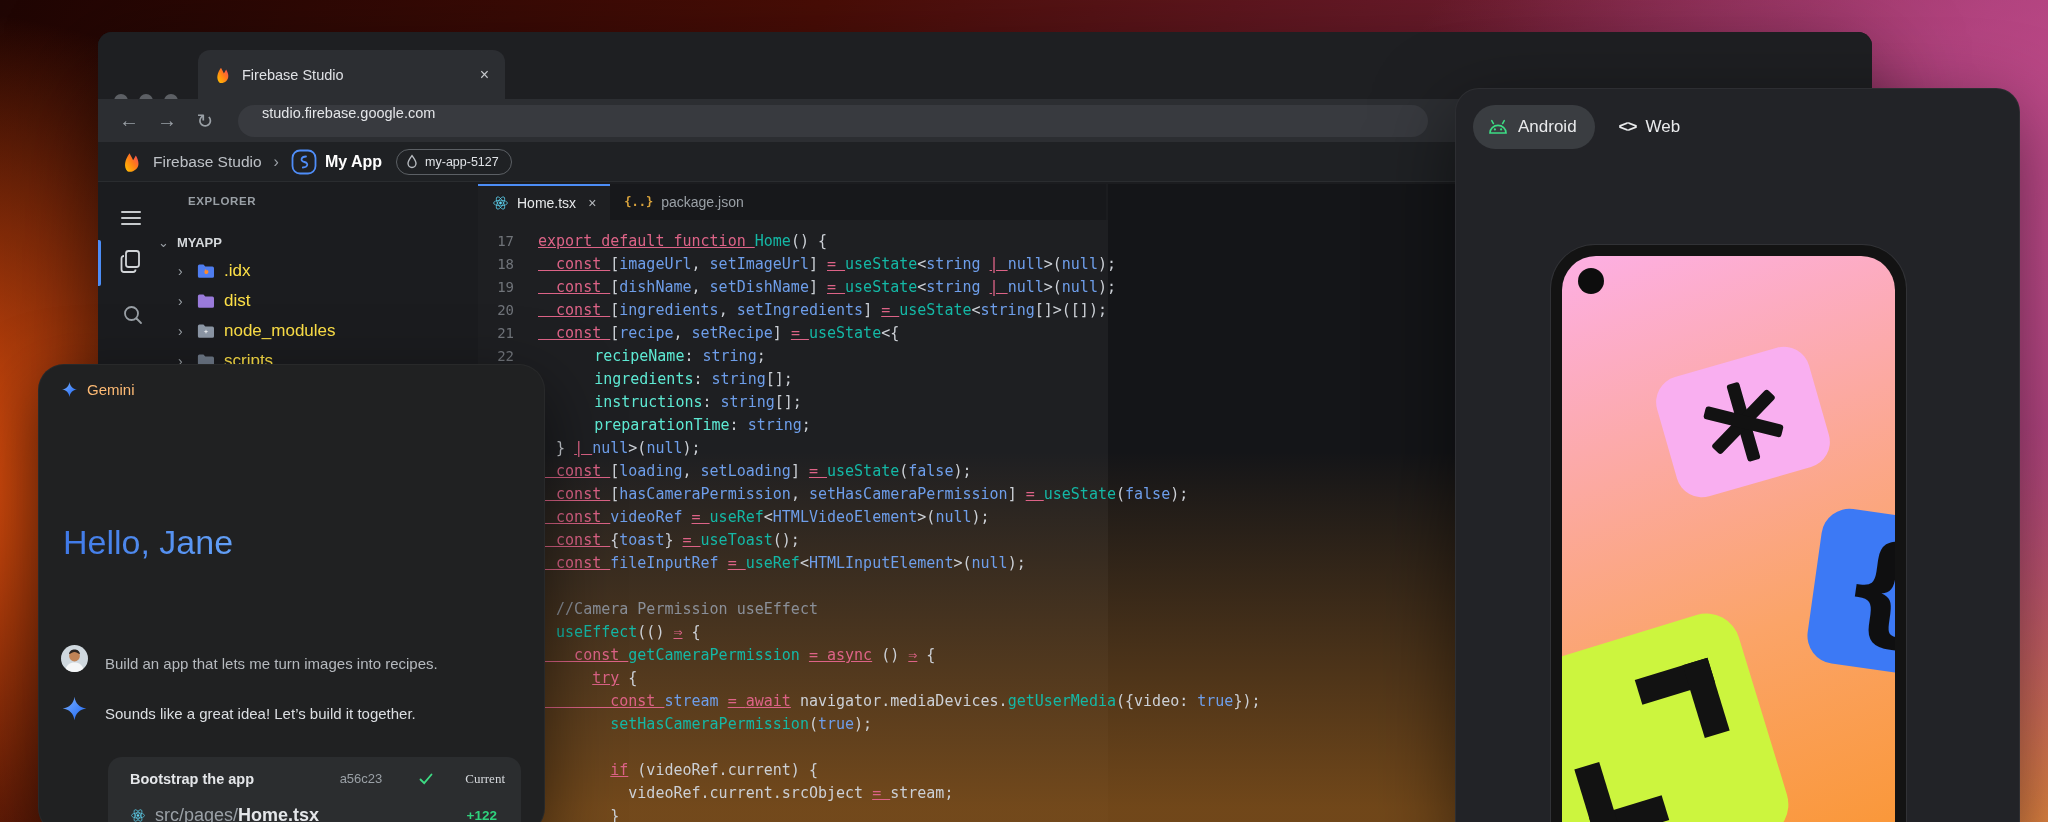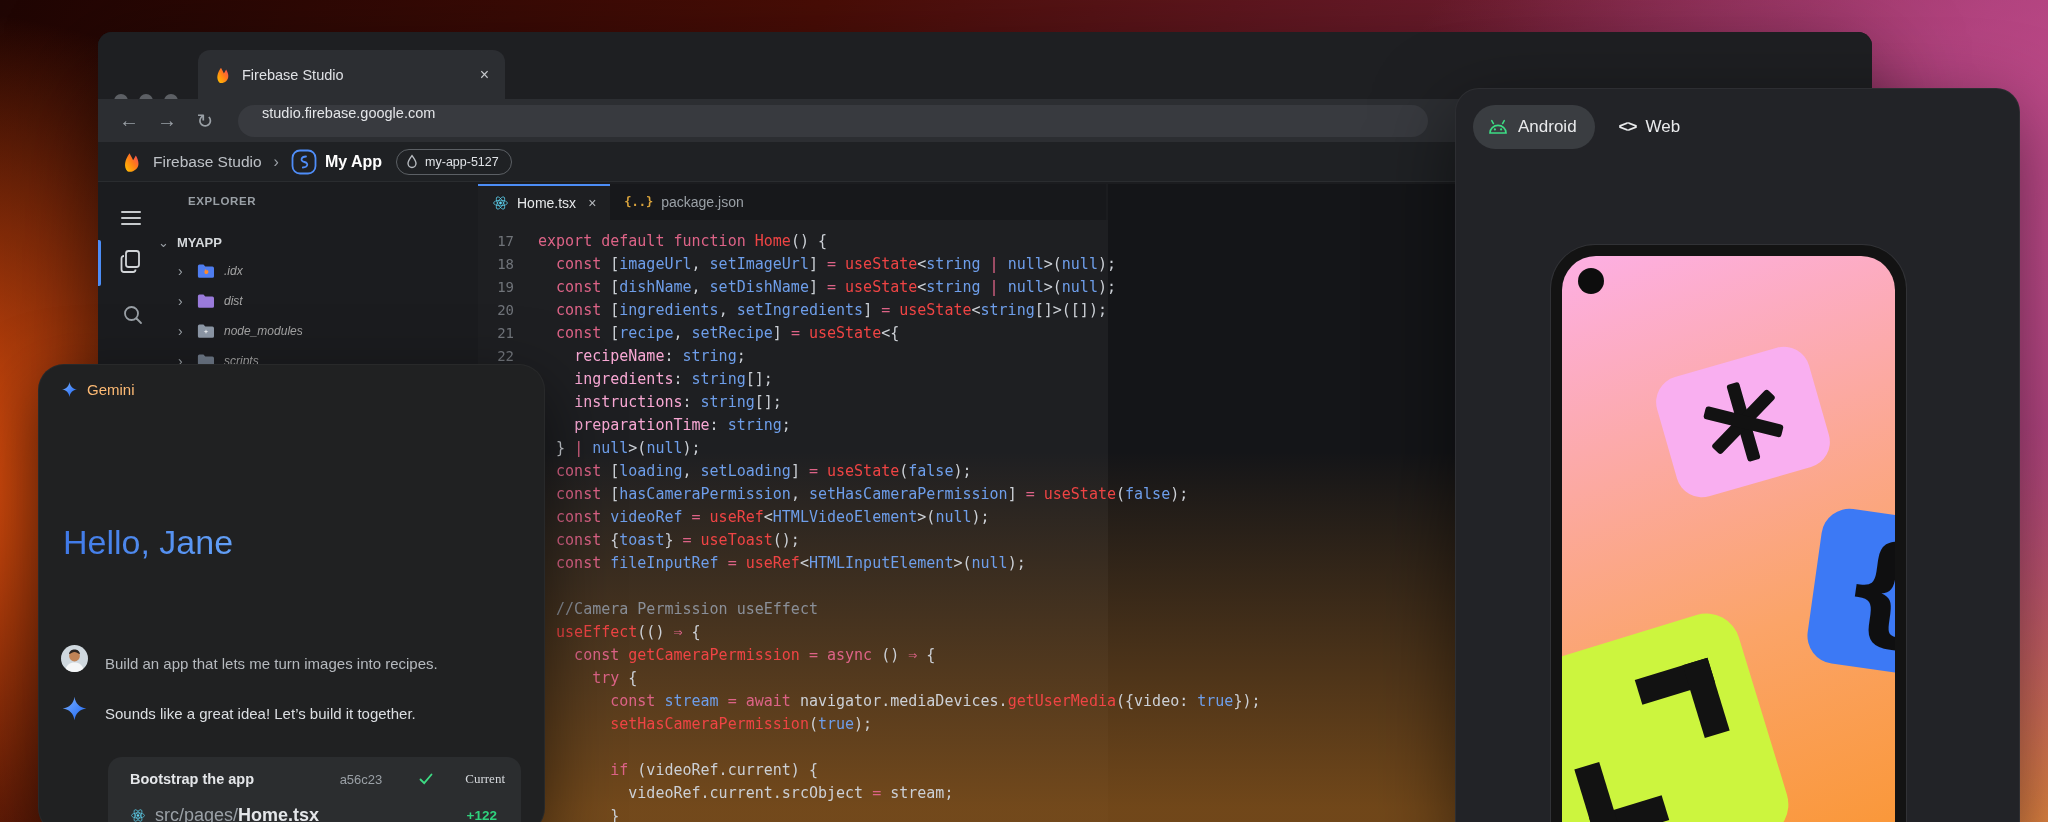--- a/index.html
+++ b/index.html
@@ -42,50 +42,50 @@
   .act-ind{position:absolute;left:0;top:208px;width:3px;height:46px;background:#4c8df6;border-radius:0 2px 2px 0;}
   .hamb{position:absolute;left:23px;top:175px;width:20px;}
   .hamb div{height:2px;background:#c7cacd;margin:4px 0;border-radius:1px;}
   .act-icon{position:absolute;left:21px;}
   .explorer-title{position:absolute;left:90px;top:163px;color:#9aa0a6;font-size:11.5px;font-weight:700;letter-spacing:.6px;}
   .tree-root{position:absolute;left:60px;top:203px;display:flex;align-items:center;gap:8px;color:#d6d9dc;font-size:13px;font-weight:700;}
   .tree-root .chev{color:#9aa0a6;font-weight:400;font-size:13px;}
   .tree{position:absolute;left:80px;top:227px;width:290px;}
   .trow{position:absolute;left:0;display:flex;align-items:center;gap:9px;height:24px;}
   .trow .chev{color:#9aa0a6;font-size:14px;width:10px;}
-  .trow .lbl{color:#a3a3a3;font-size:12px;font-style:italic;}
+  .trow .lbl{color:#fde047;font-size:17px;}
   
   .edtabs{position:absolute;left:380px;top:152px;width:628px;height:36px;background:#17181b;display:flex;z-index:2;}
   .edtab{display:flex;align-items:center;gap:8px;padding:0 14px;font-size:14px;}
   .edtab.active{background:#1e1f22;border-top:2px solid #4c8df6;color:#e6e8ea;}
   .edtab.inactive{color:#9aa0a6;}
   .edtab .x{color:#b8bbbf;margin-left:4px;font-size:14px;}
   .braces-glyph{color:#d9a33c;font-size:12px;font-weight:700;font-family:"DejaVu Sans Mono",monospace;}
   .editorbg{position:absolute;left:380px;top:188px;width:1394px;height:602px;background:#1e1f22;}
   .previewgap{position:absolute;left:1010px;top:152px;width:347px;height:638px;background:#141518;}
   .fade{position:absolute;left:0;top:420px;width:100%;height:370px;z-index:5;
     background:linear-gradient(180deg, rgba(126,78,24,0) 0%, rgba(133,82,26,.82) 96%);}
   .code{position:absolute;left:380px;top:200px;z-index:6;font-family:"DejaVu Sans Mono",monospace;font-size:15px;}
   .cl{height:23px;white-space:pre;}
   .ln{display:inline-block;width:36px;text-align:right;margin-right:24px;color:#70747a;font-size:14px;}
-  .tk-k{color:#dd6387;} .tk-v{color:#6e9eea;} .tk-fn{color:#ef4444;} .tk-t{color:#6e9eea;}
-  .tk-p{color:#f9a8d4;} .tk-c{color:#8a8f98;} .tk-w{color:#ccd0d6;}
+  .tk-k{color:#dd6387;text-decoration:underline;} .tk-v{color:#6e9eea;} .tk-fn{color:#14b8a6;} .tk-t{color:#6e9eea;}
+  .tk-p{color:#5eead4;margin-left:20px;} .tk-c{color:#8a8f98;} .tk-w{color:#ccd0d6;}
   
   .gemini{position:absolute;left:38px;top:364px;width:507px;height:470px;background:#202122;border-radius:26px;
     box-shadow:0 24px 70px rgba(0,0,0,.55);z-index:20;border:1px solid rgba(255,255,255,.04);}
   .gem-head{position:absolute;left:22px;top:16px;display:flex;align-items:center;gap:9px;color:#fdba74;font-size:15px;}
   .greet{position:absolute;left:24px;top:156px;line-height:43px;font-size:34px;font-weight:500;}
   .greet .l1{background:linear-gradient(90deg,#3f79e8,#63a0f7);-webkit-background-clip:text;background-clip:text;color:transparent;}
   .greet .l2{color:#9aa0a6;}
   .msg{position:absolute;left:22px;display:flex;align-items:flex-end;gap:17px;}
   .msg .txt{font-size:15px;}
   .msg1{top:280px;} .msg1 .txt{color:#b5b9be;}
   .msg2{top:330px;} .msg2 .txt{color:#dcdfe3;}
   .taskcard{position:absolute;left:69px;top:392px;width:413px;height:92px;background:#2b2d2f;border-radius:14px;}
-  .tc-r1{position:absolute;left:22px;right:16px;top:14px;display:flex;align-items:center;gap:24px;}
+  .tc-r1{position:absolute;left:22px;right:16px;top:14px;display:flex;gap:24px;}
   .tc-title{color:#e4e6e9;font-size:14.5px;font-weight:700;flex:1;}
   .tc-commit{color:#9aa0a6;font-size:13px;margin-right:12px;}
   .tc-cur{color:#d7dade;font-size:13px;margin-left:7px;font-family:Liberation Serif, serif;}
   .tc-r2{position:absolute;left:22px;right:24px;top:48px;display:flex;align-items:center;gap:9px;}
   .tc-path{color:#9aa0a6;font-size:18px;flex:1;}
   .tc-path b{color:#e4e6e9;}
   .tc-diff{color:#2fd27d;font-size:13.5px;font-weight:700;}
   
   .devpanel{position:absolute;left:1455px;top:88px;width:565px;height:760px;background:#222327;border-radius:24px;
     box-shadow:0 24px 80px rgba(0,0,0,.5);z-index:20;border:1px solid rgba(255,255,255,.05);}

